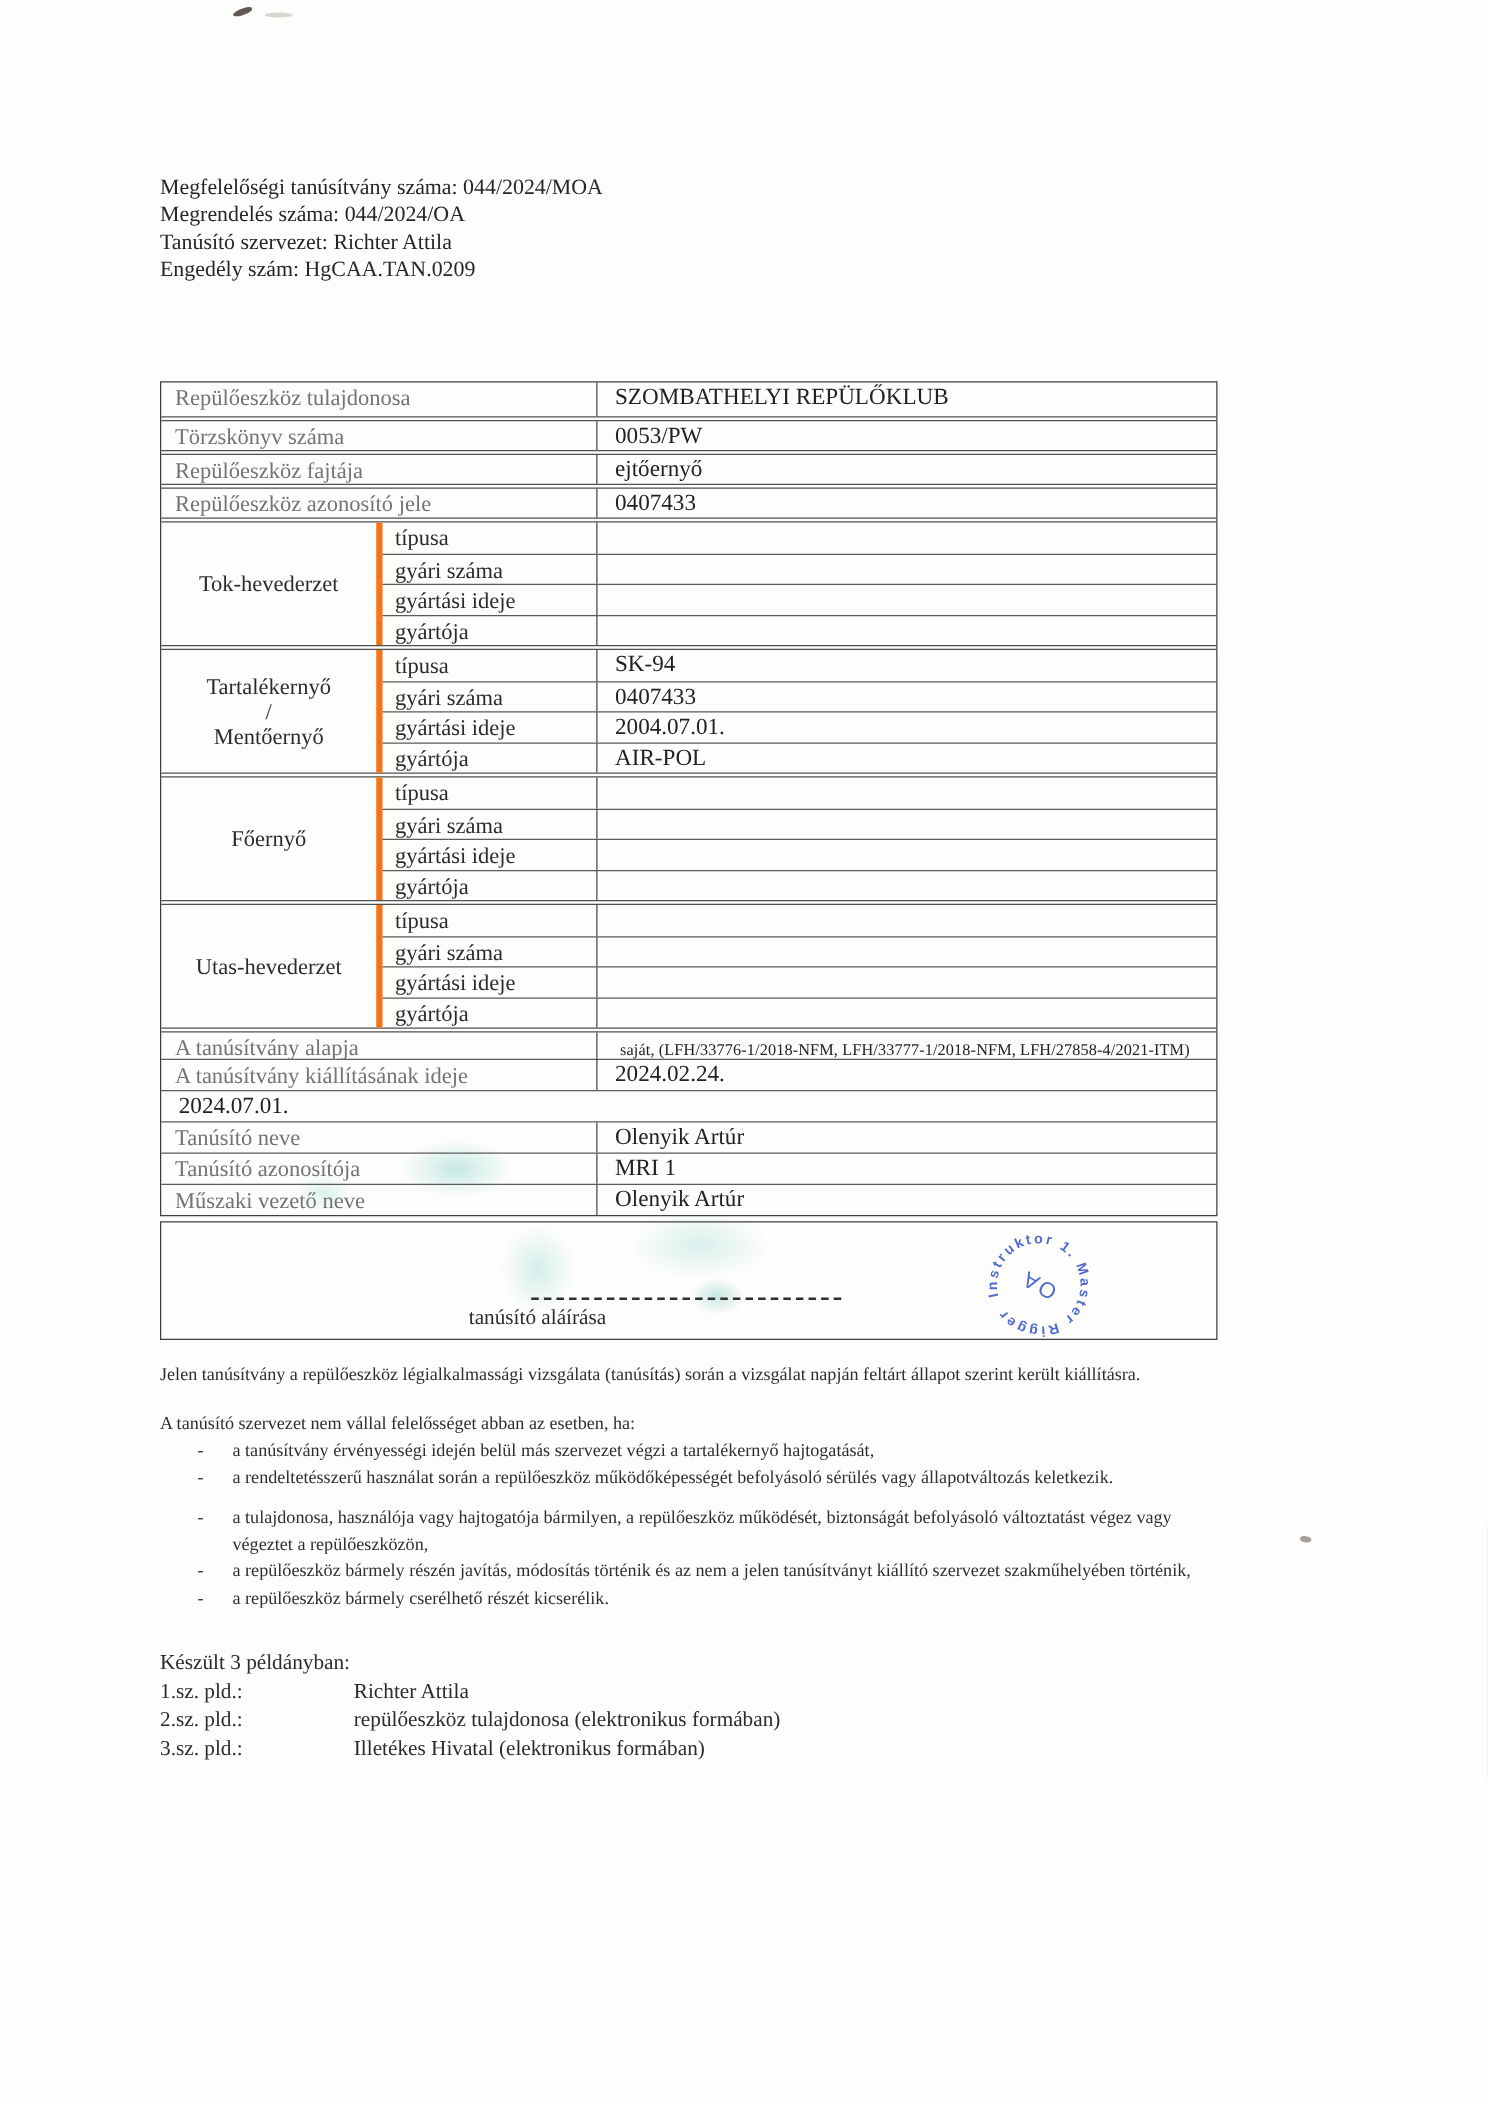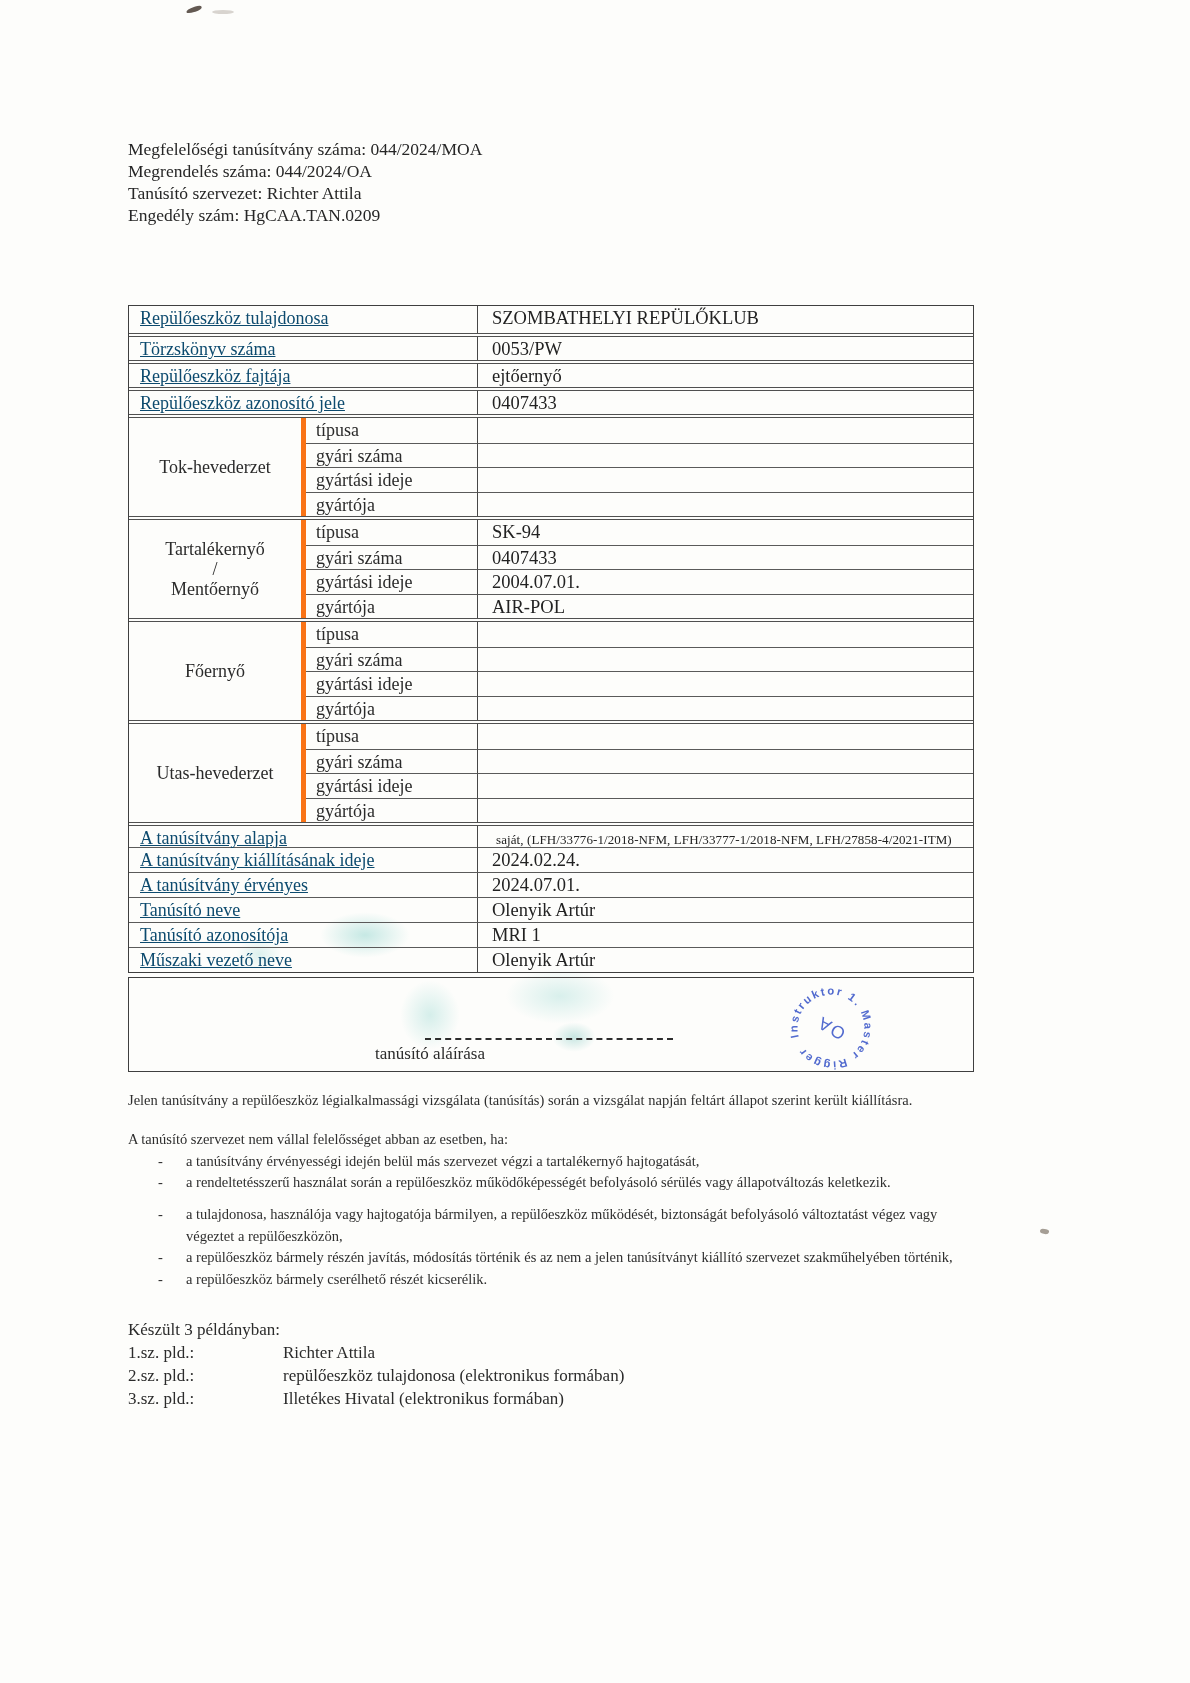--- a/index.html
+++ b/index.html
@@ -38,21 +38,21 @@
   
   .tbl { position:absolute; left:128px; top:305px; width:846px;
     border:1px solid #3f3f3f; box-sizing:border-box; background:transparent; }
   .tbl * { box-sizing:border-box; }
   .srow { display:grid; grid-template-columns:349px 1fr; height:27px; }
   .brow { display:grid; grid-template-columns:349px 1fr; height:25px; }
   .grp  { display:grid; grid-template-columns:177px 172px 1fr; grid-auto-rows:24.5px; }
   .db { border-top:4px double #505050; }
   .sg { border-top:1px solid #5a5a5a; }
   .lcell { border-right:1px solid #474747; padding:2px 24px 0 11px; font-size:18px;
-    white-space:nowrap; overflow:hidden; color:#0c4a6e;text-decoration:underline; }
+    white-space:nowrap; overflow:hidden; color:#737373; }
   .vcell { padding:2px 8px 0 14px; font-size:18.5px; white-space:nowrap; color:#222; }
   .vcell.small { font-size:13px; padding-top:6px; padding-left:18px; letter-spacing:.1px; }
   .gname { grid-row:1 / span 4; border-right:5px solid #f97316; display:flex;
     flex-direction:column; align-items:center; justify-content:center;
     font-size:18px; line-height:20px; text-align:center; color:#2b2b2b; }
   .gl { border-right:1px solid #474747; padding:2px 22px 0 10px; font-size:18px;
     white-space:nowrap; color:#2b2b2b; }
   .gl.sg2, .gv.sg2 { border-top:1px solid #5a5a5a; }
   .gv { padding:2px 8px 0 14px; font-size:18.5px; white-space:nowrap; color:#222; }
 
@@ -182,21 +182,20 @@
 
     <div class="brow db">
       <div class="lcell">A tanúsítvány alapja</div>
       <div class="vcell small">saját, (LFH/33776-1/2018-NFM, LFH/33777-1/2018-NFM, LFH/27858-4/2021-ITM)</div>
     </div>
     <div class="brow sg">
       <div class="lcell">A tanúsítvány kiállításának ideje</div>
       <div class="vcell">2024.02.24.</div>
     </div>
     <div class="brow sg">
-      <div class="lcell">A tanúsítvány érvényes</div>
       <div class="vcell">2024.07.01.</div>
     </div>
     <div class="brow sg">
       <div class="lcell">Tanúsító neve</div>
       <div class="vcell">Olenyik Artúr</div>
     </div>
     <div class="brow sg">
       <div class="lcell">Tanúsító azonosítója</div>
       <div class="vcell">MRI 1</div>
     </div>

